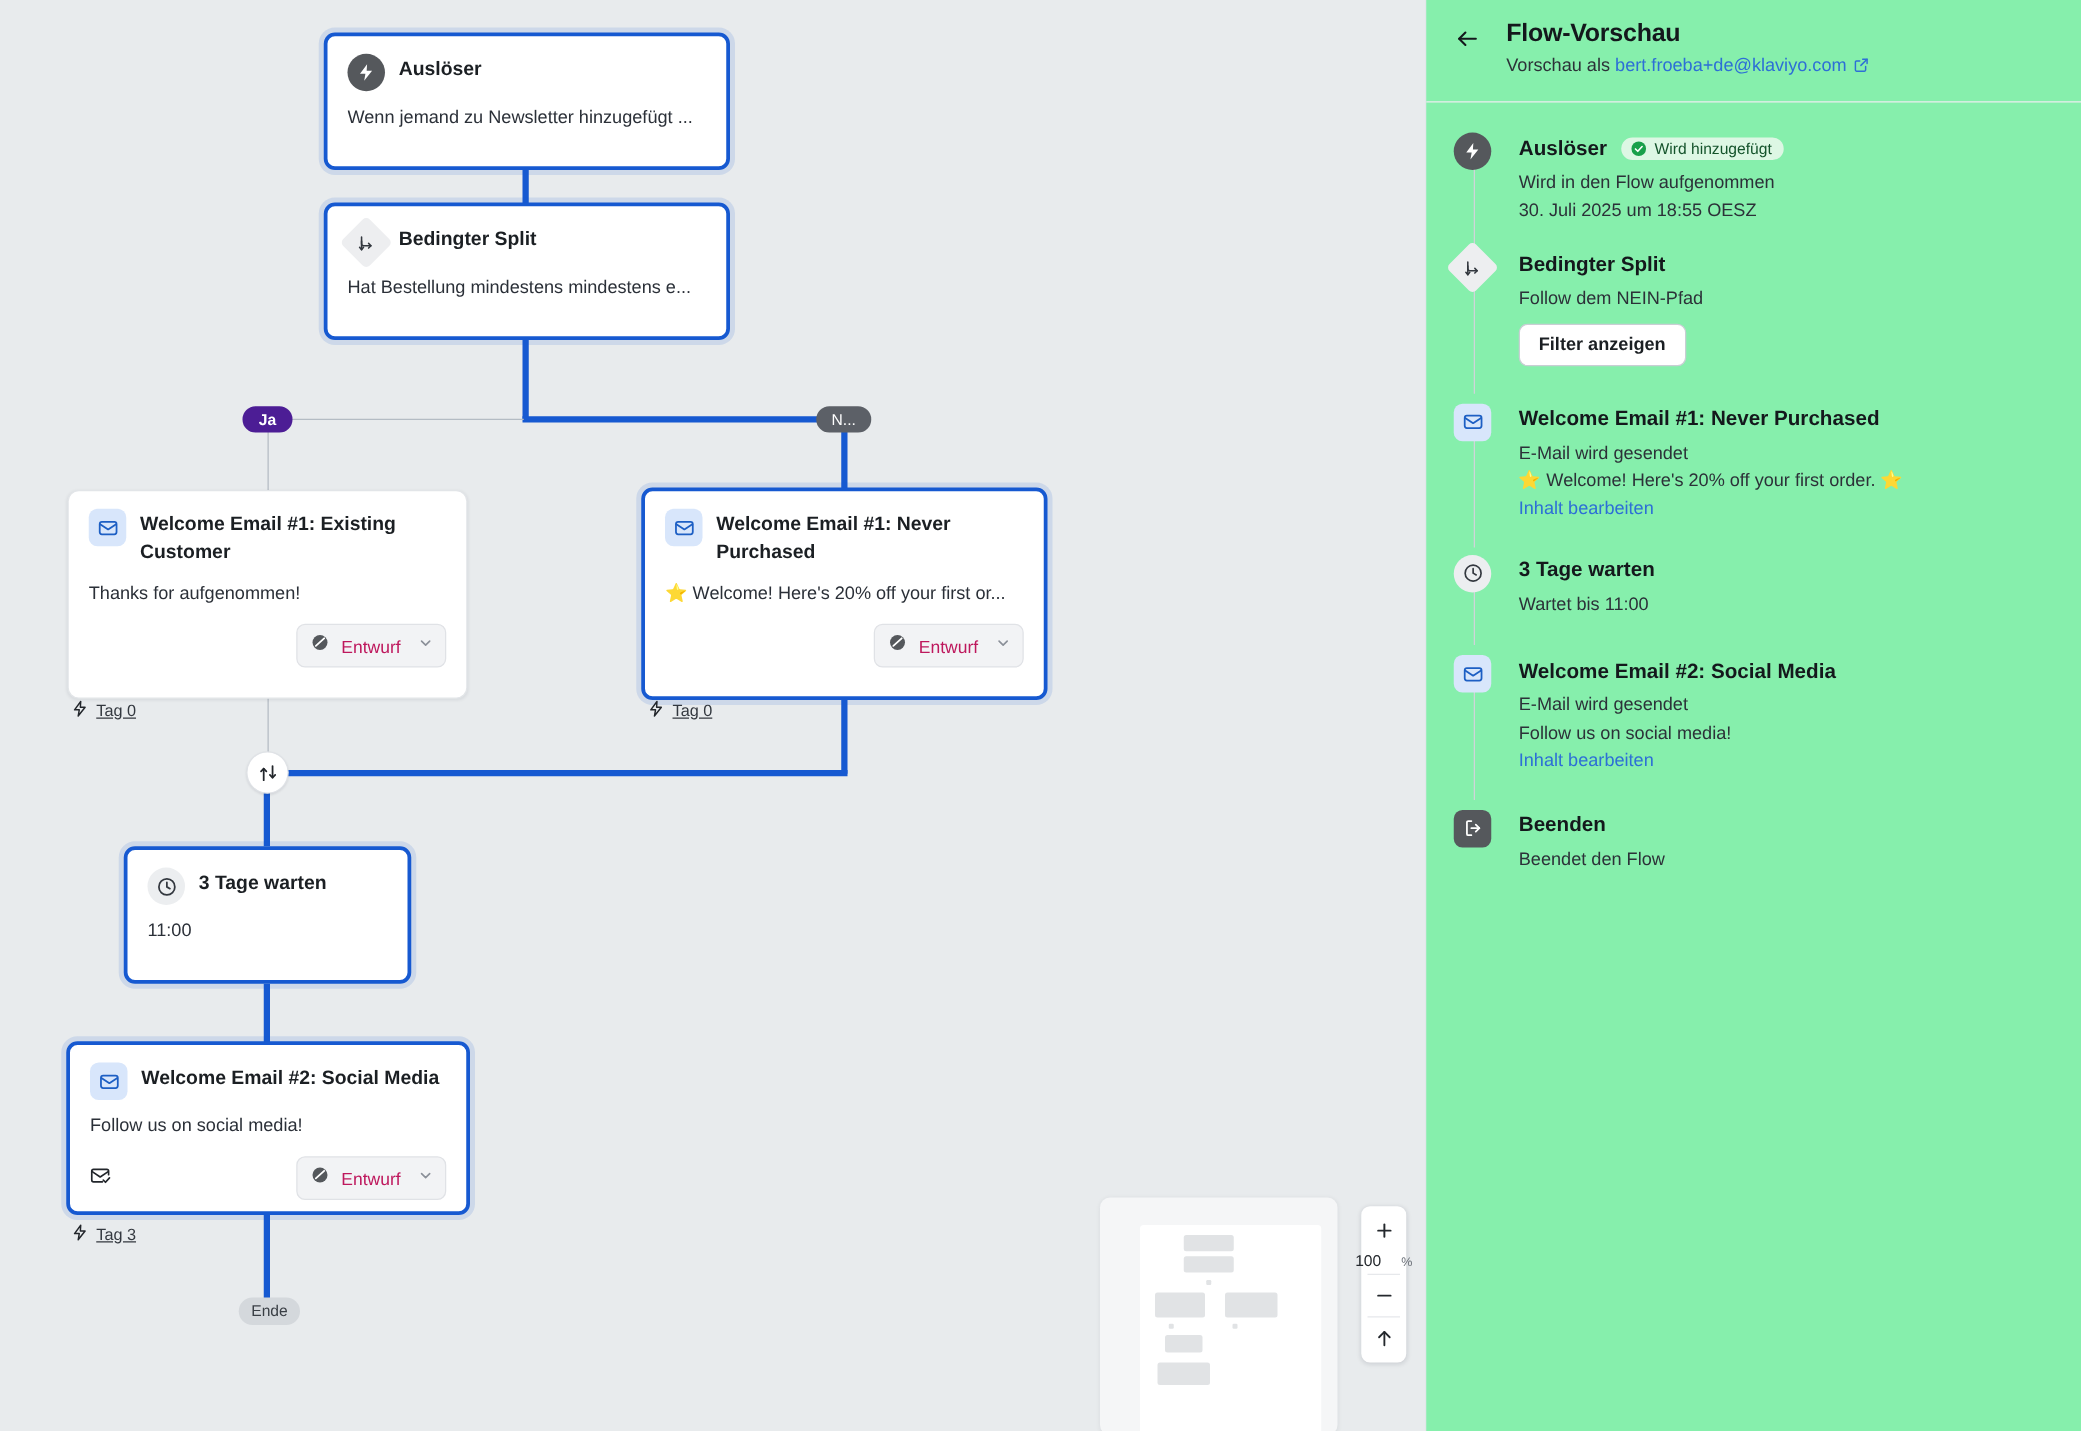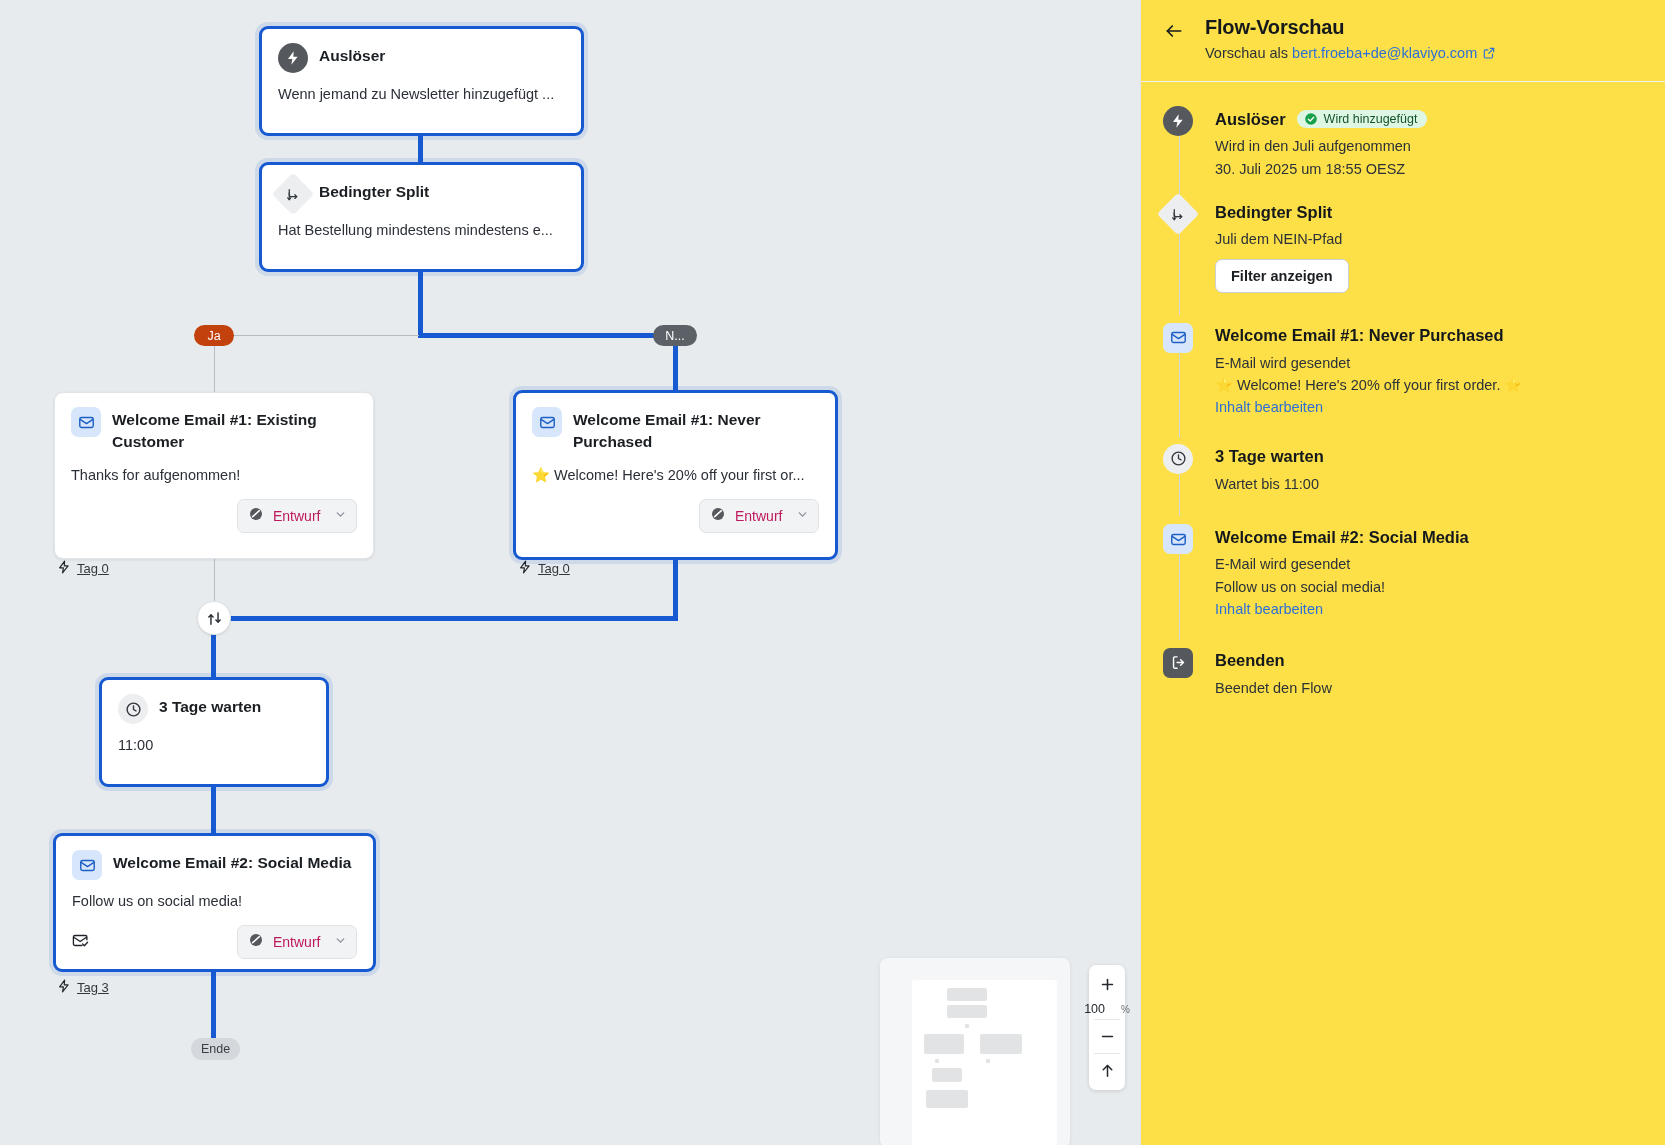--- a/index.html
+++ b/index.html
@@ -59,21 +59,21 @@
     padding: 6px 9px 6px 10px; min-width: 120px;
   }
   .status-label { font-size: 14px; color: #be185d; flex: 1; }
 
   
   .badge {
     position: absolute; display: flex; align-items: center; justify-content: center;
     height: 21px; border-radius: 11px; font-size: 12.5px; color: #fff; padding: 0 10px;
     font-family: "Liberation Sans", sans-serif;
   }
-  .badge-yes { background: #c2410c; }
+  .badge-yes { background: #4c1d95; font-weight: bold; }
   .badge-no  { background: #5c6067; }
   .badge-end { background: #d4d8dc; color: #3a3f45; height: 22px; border-radius: 11px; font-size: 12.5px; }
 
   
   .merge {
     position: absolute; width: 34px; height: 34px; border-radius: 50%;
     background: #fff; border: 1px solid #dfe2e6; box-shadow: 0 1px 2px rgba(16,24,40,.10);
     display: flex; align-items: center; justify-content: center;
   }
 
@@ -103,21 +103,21 @@
     width: 36px; height: 33px; display: flex; align-items: center; justify-content: center;
     color: #24282d;
   }
   .zlevel { display: flex; align-items: baseline; gap: 16px; justify-content: center; padding: 1px 0 3px; }
   .zlevel .num { font-size: 12.5px; color: #24282d; }
   .zlevel .pct { font-size: 10px; color: #6b7078; }
   .zsep { width: 26px; height: 1px; background: #e6e8eb; }
 
   
   .sidebar {
-    width: 525px; height: 1145px; background: #fde047;
+    width: 525px; height: 1145px; background: #86efac;
     border-left: 1px solid #e3e6e9; position: relative;
   }
   .sb-head { padding: 16px 22px 18px 22px; border-bottom: 1px solid #eceef0; }
   .sb-head-row { display: flex; align-items: flex-start; gap: 20px; }
   .back-btn { width: 22px; height: 22px; display: flex; align-items: center; justify-content: center; margin-top: 4px; }
   .sb-title { font-size: 20px; font-weight: 700; color: #14181c; letter-spacing: -.2px; }
   .sb-sub { margin-top: 6px; font-size: 14.5px; color: #2c3138; }
   .sb-sub a { color: #2d6fd6; text-decoration: none; }
   .ext-ic { display: inline-block; vertical-align: -2px; margin-left: 5px; }
 
@@ -429,40 +429,40 @@
         <div class="step-title-row">
           <span class="step-title">Auslöser</span>
           <span class="pill-ok">
             <svg width="14" height="14" viewBox="0 0 24 24" fill="#18a04a">
                 <circle cx="12" cy="12" r="10"></circle>
                 <polyline points="7.5 12.3 10.7 15.5 16.6 9" fill="none" stroke="#ffffff" stroke-width="2.2" stroke-linecap="round" stroke-linejoin="round"></polyline>
               </svg>
             <span>Wird hinzugefügt</span>
           </span>
         </div>
-        <div class="step-line">Wird in den Juli aufgenommen</div>
+        <div class="step-line">Wird in den Flow aufgenommen</div>
         <div class="step-line">30. Juli 2025 um 18:55 OESZ</div>
       </div>
 
       <div class="step">
         <div class="step-rail"></div>
         <div class="step-ic">
           <span class="chip chip-diamond">
             <svg width="15" height="15" viewBox="0 0 24 24" fill="none" stroke="#33383f" stroke-width="2" stroke-linecap="round" stroke-linejoin="round">
                 <path d="M6 4v8a3 3 0 0 0 3 3h9"></path>
                 <path d="M6 20V9"></path>
                 <polyline points="3.5 17 6 20 8.5 17"></polyline>
                 <polyline points="15 12 18 15 15 18"></polyline>
               </svg>
           </span>
         </div>
         <div class="step-title-row">
           <span class="step-title">Bedingter Split</span>
         </div>
-        <div class="step-line">Juli dem NEIN-Pfad</div>
+        <div class="step-line">Follow dem NEIN-Pfad</div>
         <div class="filter-btn">Filter anzeigen</div>
       </div>
 
       <div class="step" style="padding-top:10px;">
         <div class="step-rail" style="top:40px;"></div>
         <div class="step-ic" style="top:12px;">
           <span class="chip chip-mail">
             <svg width="17" height="17" viewBox="0 0 24 24" fill="none" stroke="#1d5fc4" stroke-width="2" stroke-linecap="round" stroke-linejoin="round">
                 <rect x="2.5" y="5" width="19" height="14" rx="2.5"></rect>
                 <path d="M3 7.5l9 6 9-6"></path>

